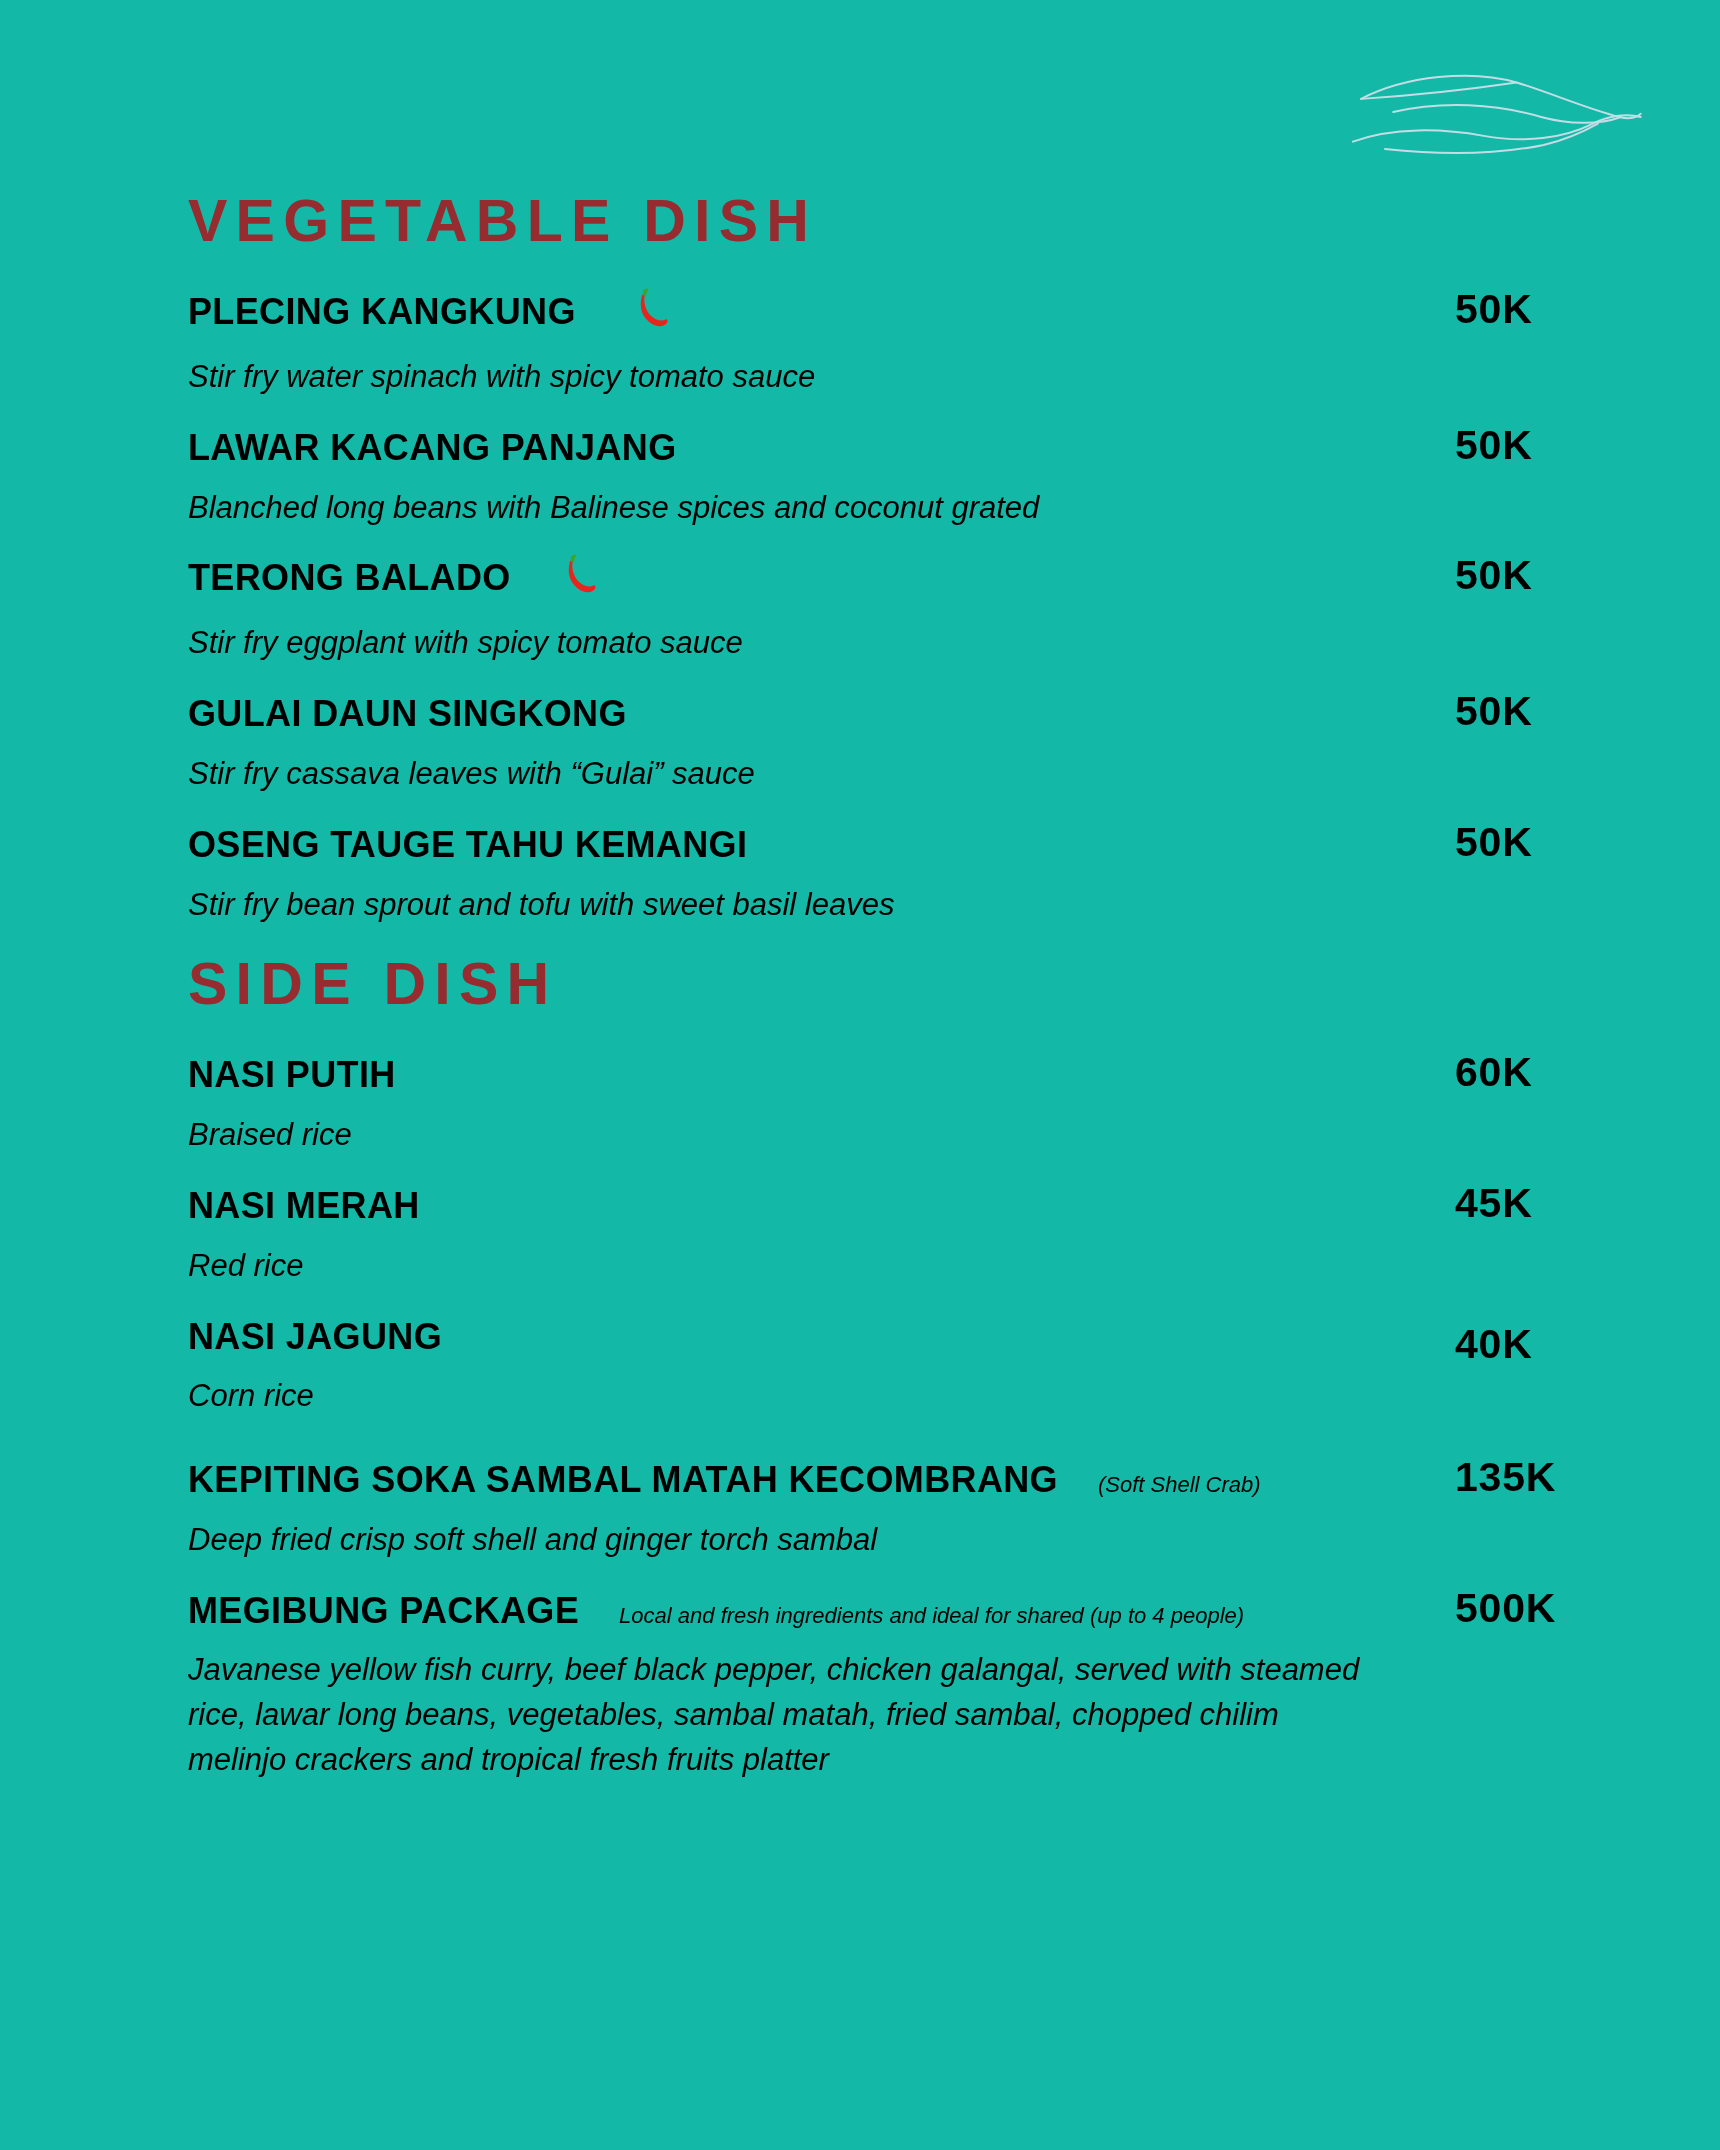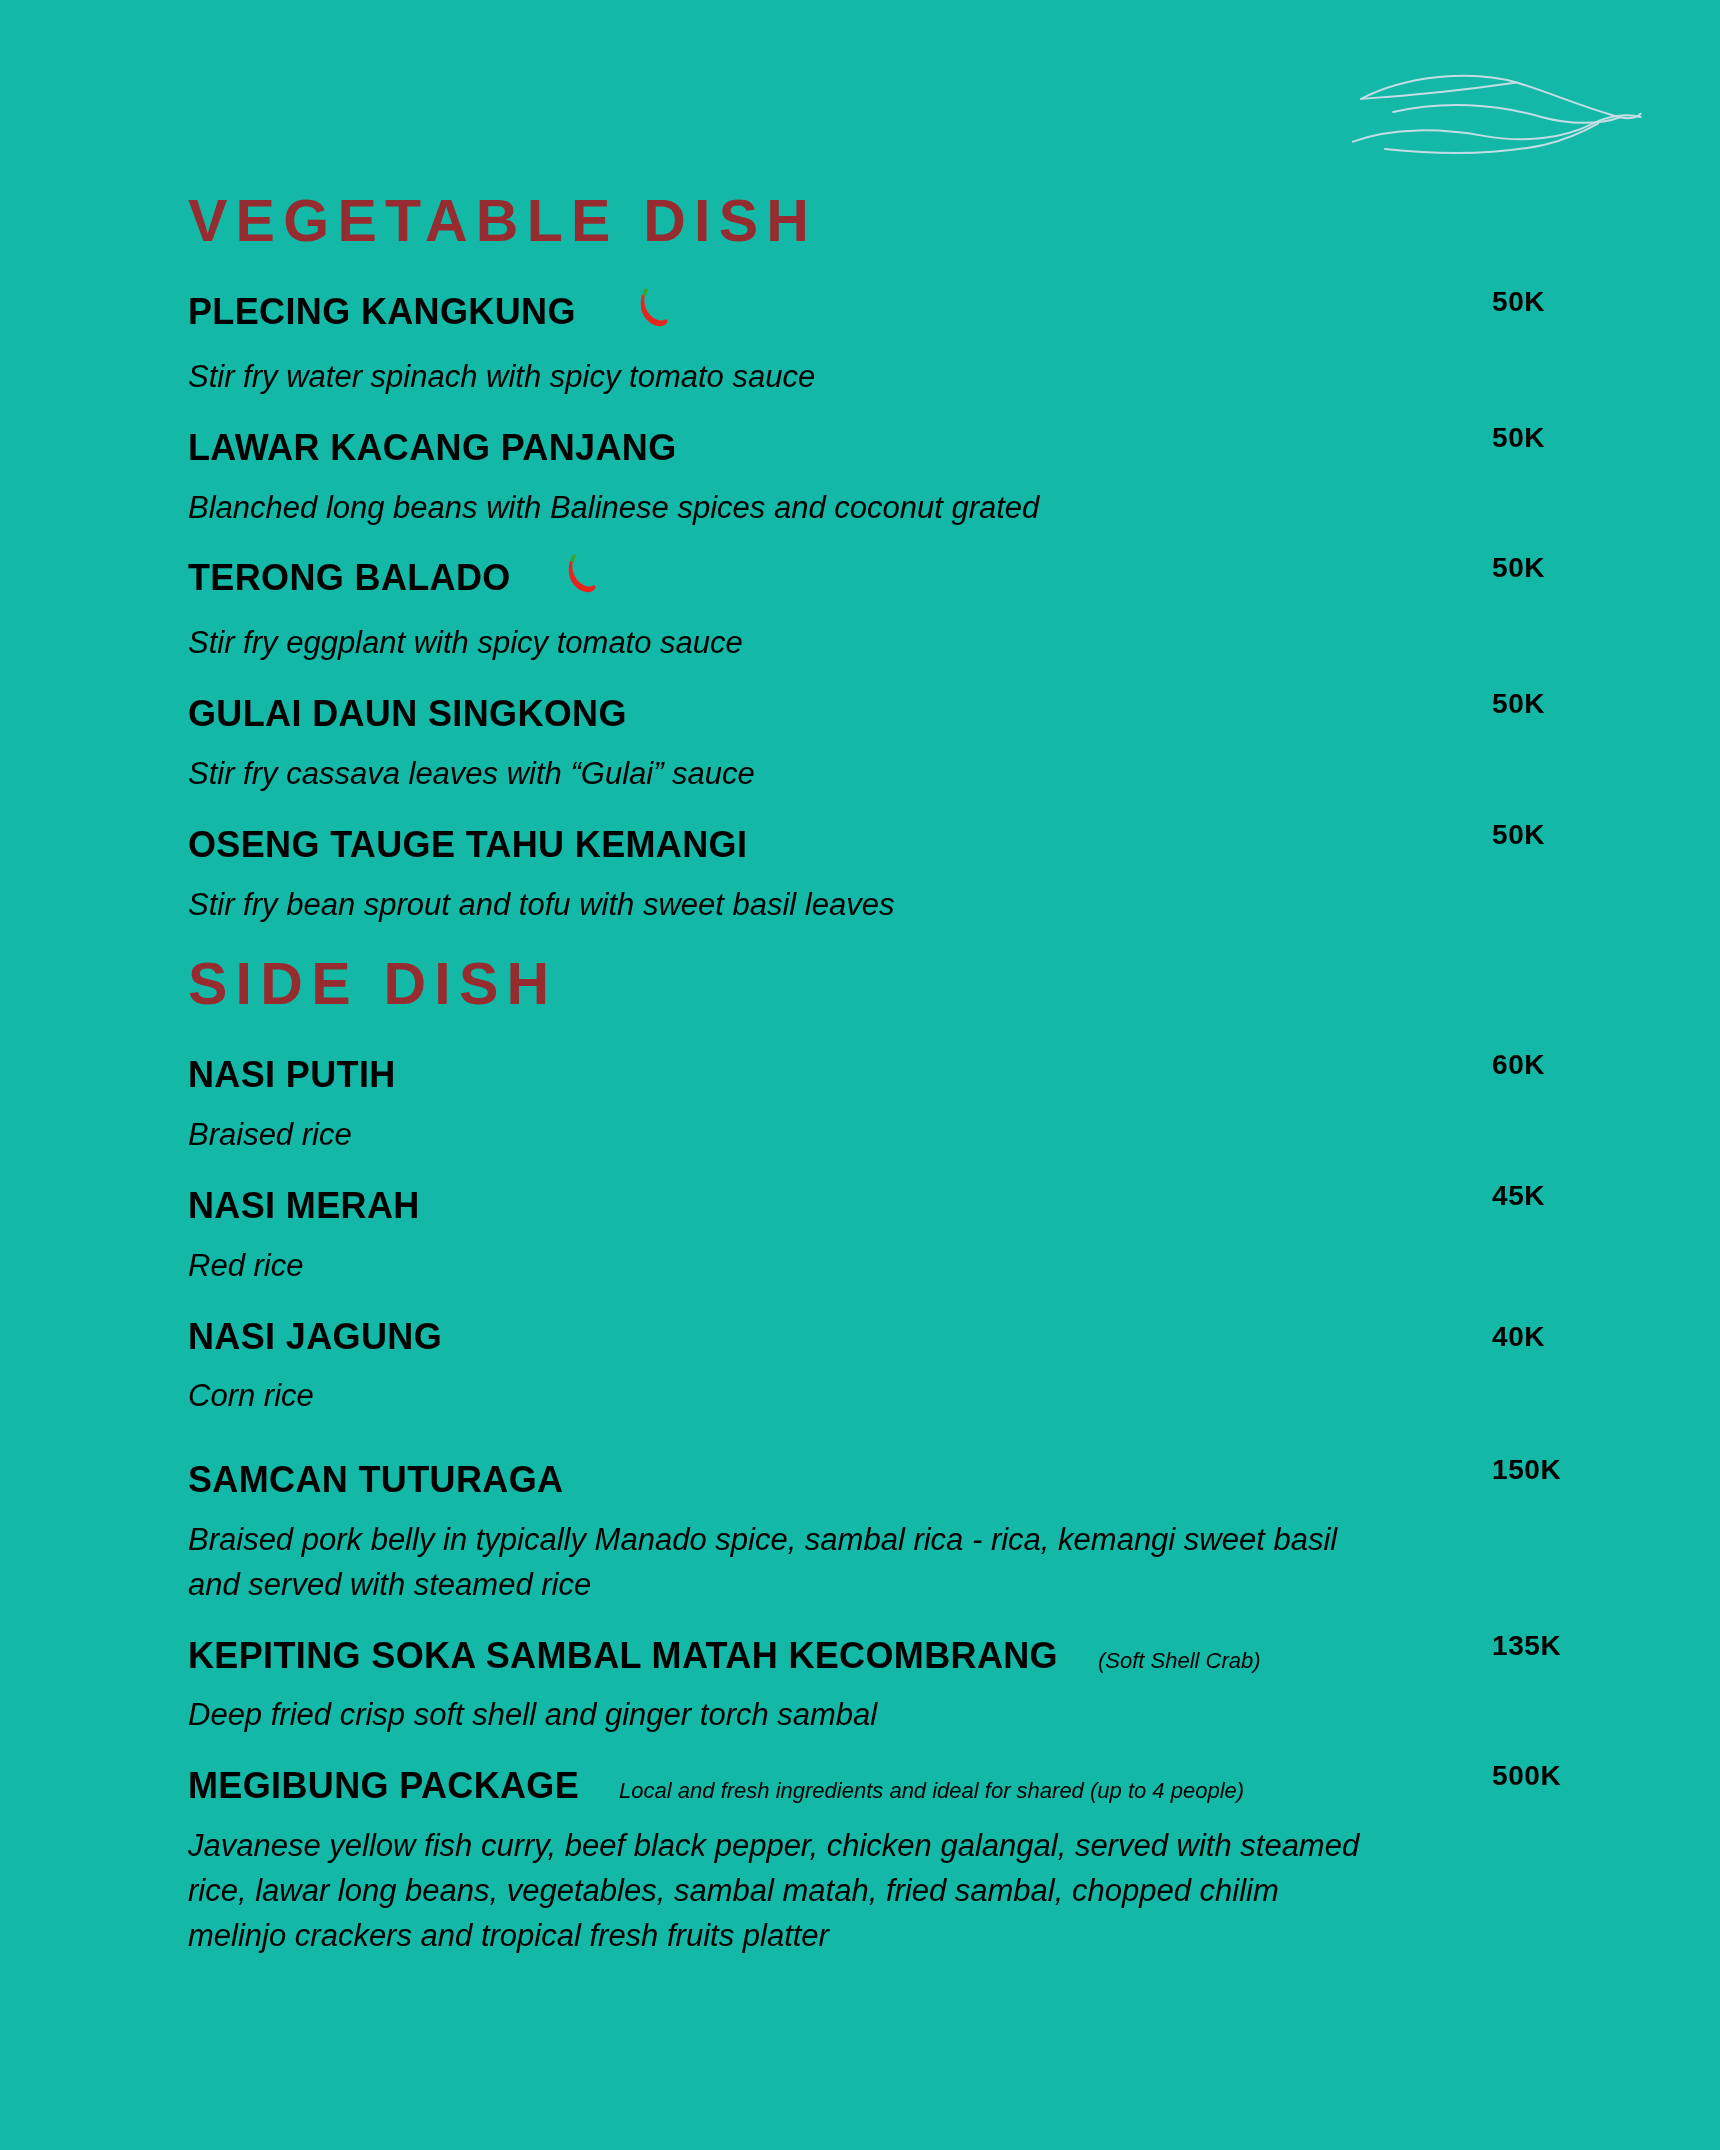--- a/index.html
+++ b/index.html
@@ -46,23 +46,23 @@
   }
   .item-note{
     font-weight:400;
     font-style:italic;
     font-size:22px;
     letter-spacing:0;
     margin-left:40px;
   }
   .price{
     position:absolute;
-    left:1304px;
+    left:1267px;
     top:-5px;
-    font-size:28px;
+    font-size:41px;
     font-weight:700;
     letter-spacing:0.02em;
   }
   .item-desc{
     font-style:italic;
     font-size:31px;
     line-height:1.45;
     margin-top:18px;
     max-width:1181px;
     letter-spacing:0;
@@ -176,27 +176,20 @@
           </div>
           <div class="item-desc">Corn rice</div>
         </div>
 
       </div>
     </section>
 
     <section>
       <div class="items">
 
-        <div class="item">
-          <div class="item-head">
-            <span>SAMCAN TUTURAGA</span>
-            <span class="price">150K</span>
-          </div>
-          <div class="item-desc">Braised pork belly in typically Manado spice, sambal rica - rica, kemangi sweet basil and served with steamed rice</div>
-        </div>
 
         <div class="item">
           <div class="item-head">
             <span>KEPITING SOKA SAMBAL MATAH KECOMBRANG</span><span class="item-note">(Soft Shell Crab)</span>
             <span class="price">135K</span>
           </div>
           <div class="item-desc">Deep fried crisp soft shell and ginger torch sambal</div>
         </div>
 
         <div class="item">

